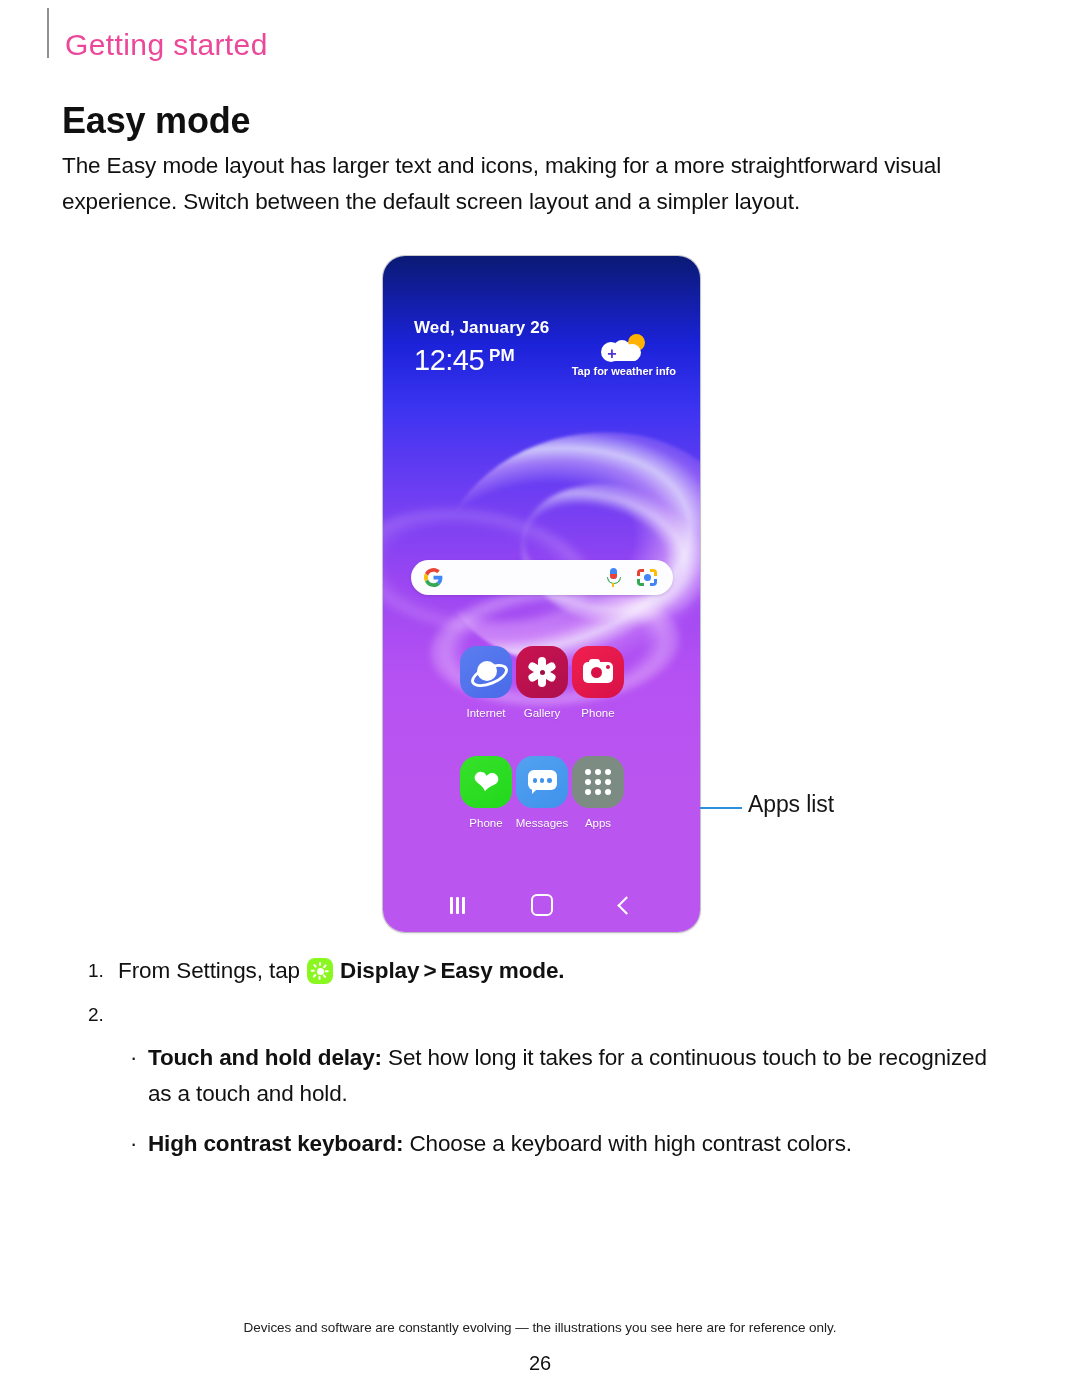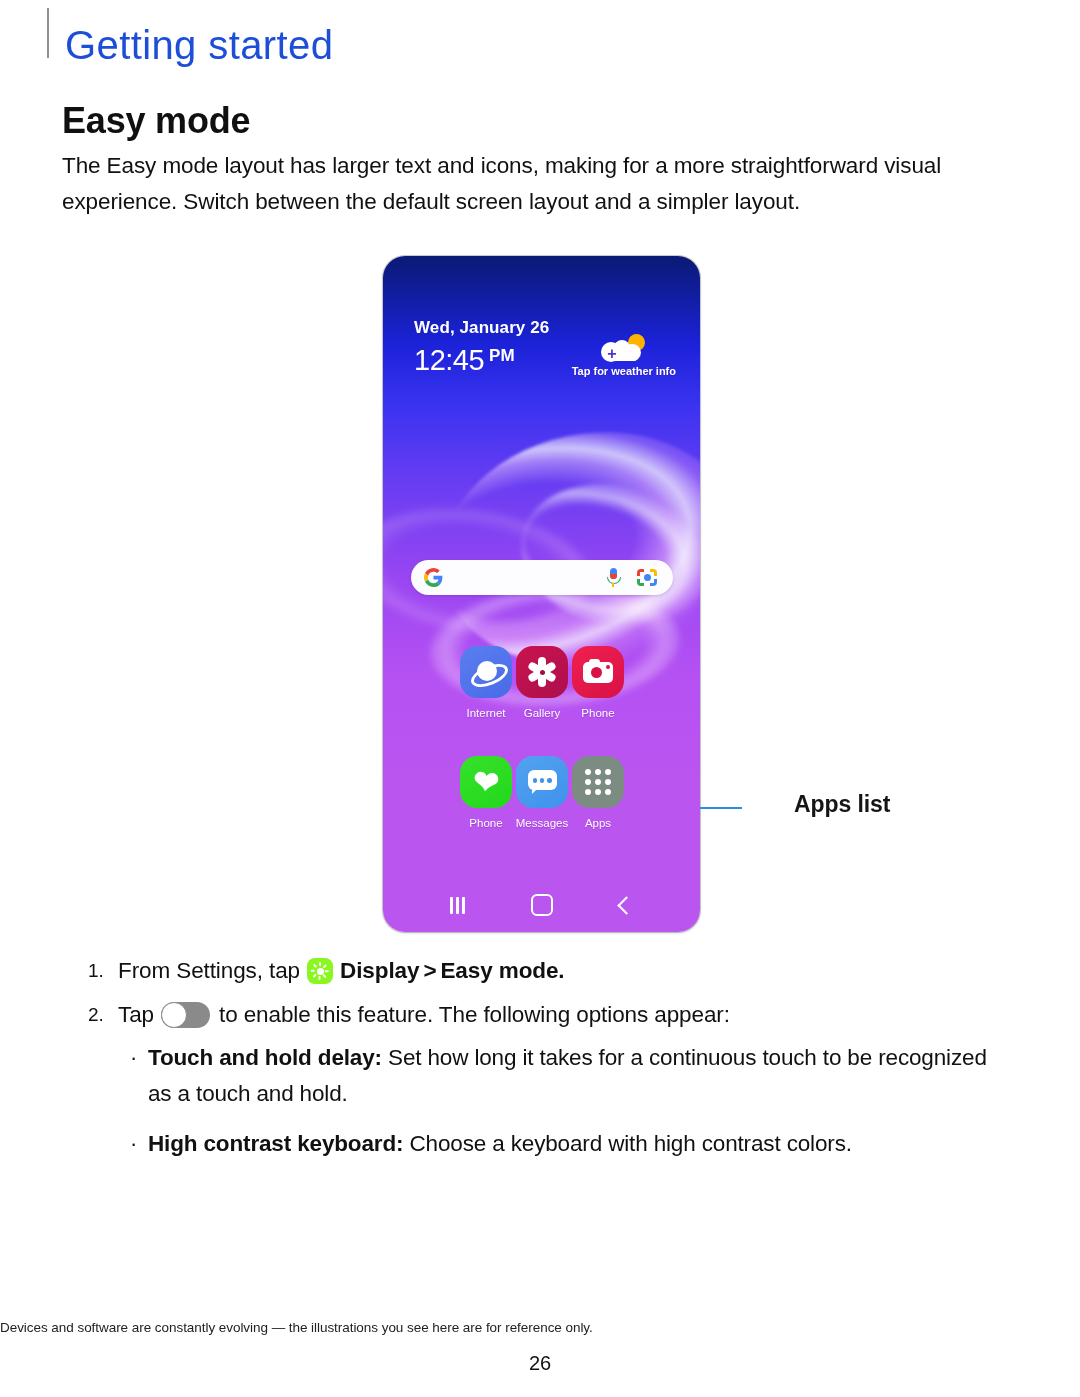--- a/index.html
+++ b/index.html
@@ -16,22 +16,22 @@
   
   .page-header{
     position:absolute; left:47px; top:8px; height:50px;
     display:flex; align-items:center;
   }
   .header-rule{
     width:2px; height:50px; background:#8b9196; flex:0 0 auto;
   }
   .header-title{
     margin-left:16px;
-    font-size:40px; font-weight:300; letter-spacing:0.4px;
-    color:#1d4ed8; white-space:nowrap;margin-top:24px;
+    font-size:30px; font-weight:300; letter-spacing:0.4px;
+    color:#ec4899; white-space:nowrap;margin-top:24px;
   }
 
   
   .h1{
     position:absolute; left:62px; top:100px;
     font-size:36px; font-weight:600; letter-spacing:-0.2px;
     color:#101010;
   }
   .intro{
     position:absolute; left:62px; top:148px; width:940px;
@@ -207,21 +207,21 @@
   .nav-recent b{display:block;width:2.5px;height:17px;background:#fff;border-radius:1px;}
   .nav-home{width:18px;height:18px;border:2.4px solid #fff;border-radius:6px;}
   .nav-back{width:11px;height:11px;border-left:2.6px solid #fff;border-bottom:2.6px solid #fff;transform:rotate(45deg);}
 
   
   .callout-line{
     position:absolute; left:700px; top:807px; width:42px; height:2px; background:#2b8fe0;
   }
   .callout-text{
     position:absolute; left:748px; top:791px;
-    font-size:23px; font-weight:700; color:#151515; letter-spacing:-.1px;margin-left:46px;
+    font-size:23px; font-weight:400; color:#151515; letter-spacing:-.1px;
   }
 
   
   .steps{position:absolute; left:88px; top:952px; width:900px;}
   .step{display:flex; align-items:flex-start; margin-bottom:6px;}
   .step-num{
     width:30px; flex:0 0 30px; text-align:left;
     font-size:19px; line-height:38px; color:#111; font-weight:400;
   }
   .step-body{
@@ -253,21 +253,21 @@
   .bullet{display:flex; align-items:flex-start; margin-bottom:14px;}
   .bullet-dot{
     flex:0 0 18px; font-size:22px; line-height:36px; color:#111;
   }
   .bullet-txt{
     font-size:22.5px; line-height:36px; letter-spacing:-.15px; color:#111;
   }
 
   
   .footer-note{
-    position:absolute; left:0; right:0; top:1320px; 
+    position:absolute; left:0; right:0; top:1320px; text-align:center;
     font-size:13.5px; color:#222; letter-spacing:-.05px;
   }
   .page-num{
     position:absolute; left:0; right:0; top:1352px; text-align:center;
     font-size:20px; color:#111;
   }
 </style>
 </head>
 <body>
 
@@ -437,27 +437,20 @@
       </span>
       <span class="bold">Display</span>
       <span class="gt">&gt;</span>
       <span class="bold">Easy mode</span>
       <span class="bold">.</span>
     </div>
   </div>
 
   <div class="step">
     <div class="step-num">2.</div>
-    <div class="step-body">
-      <span>Tap</span>
-      <span class="toggle">
-          <span class="knob"></span>
-        </span>
-      <span>to enable this feature. The following options appear:</span>
-    </div>
   </div>
 </div>
 
 <div class="bullets">
   <div class="bullet">
     <div class="bullet-dot">·</div>
     <div class="bullet-txt">
       <span class="bold">Touch and hold delay</span><span class="bold">:</span><span> Set how long it takes for a continuous touch to be recognized as a touch and hold.</span>
     </div>
   </div>

